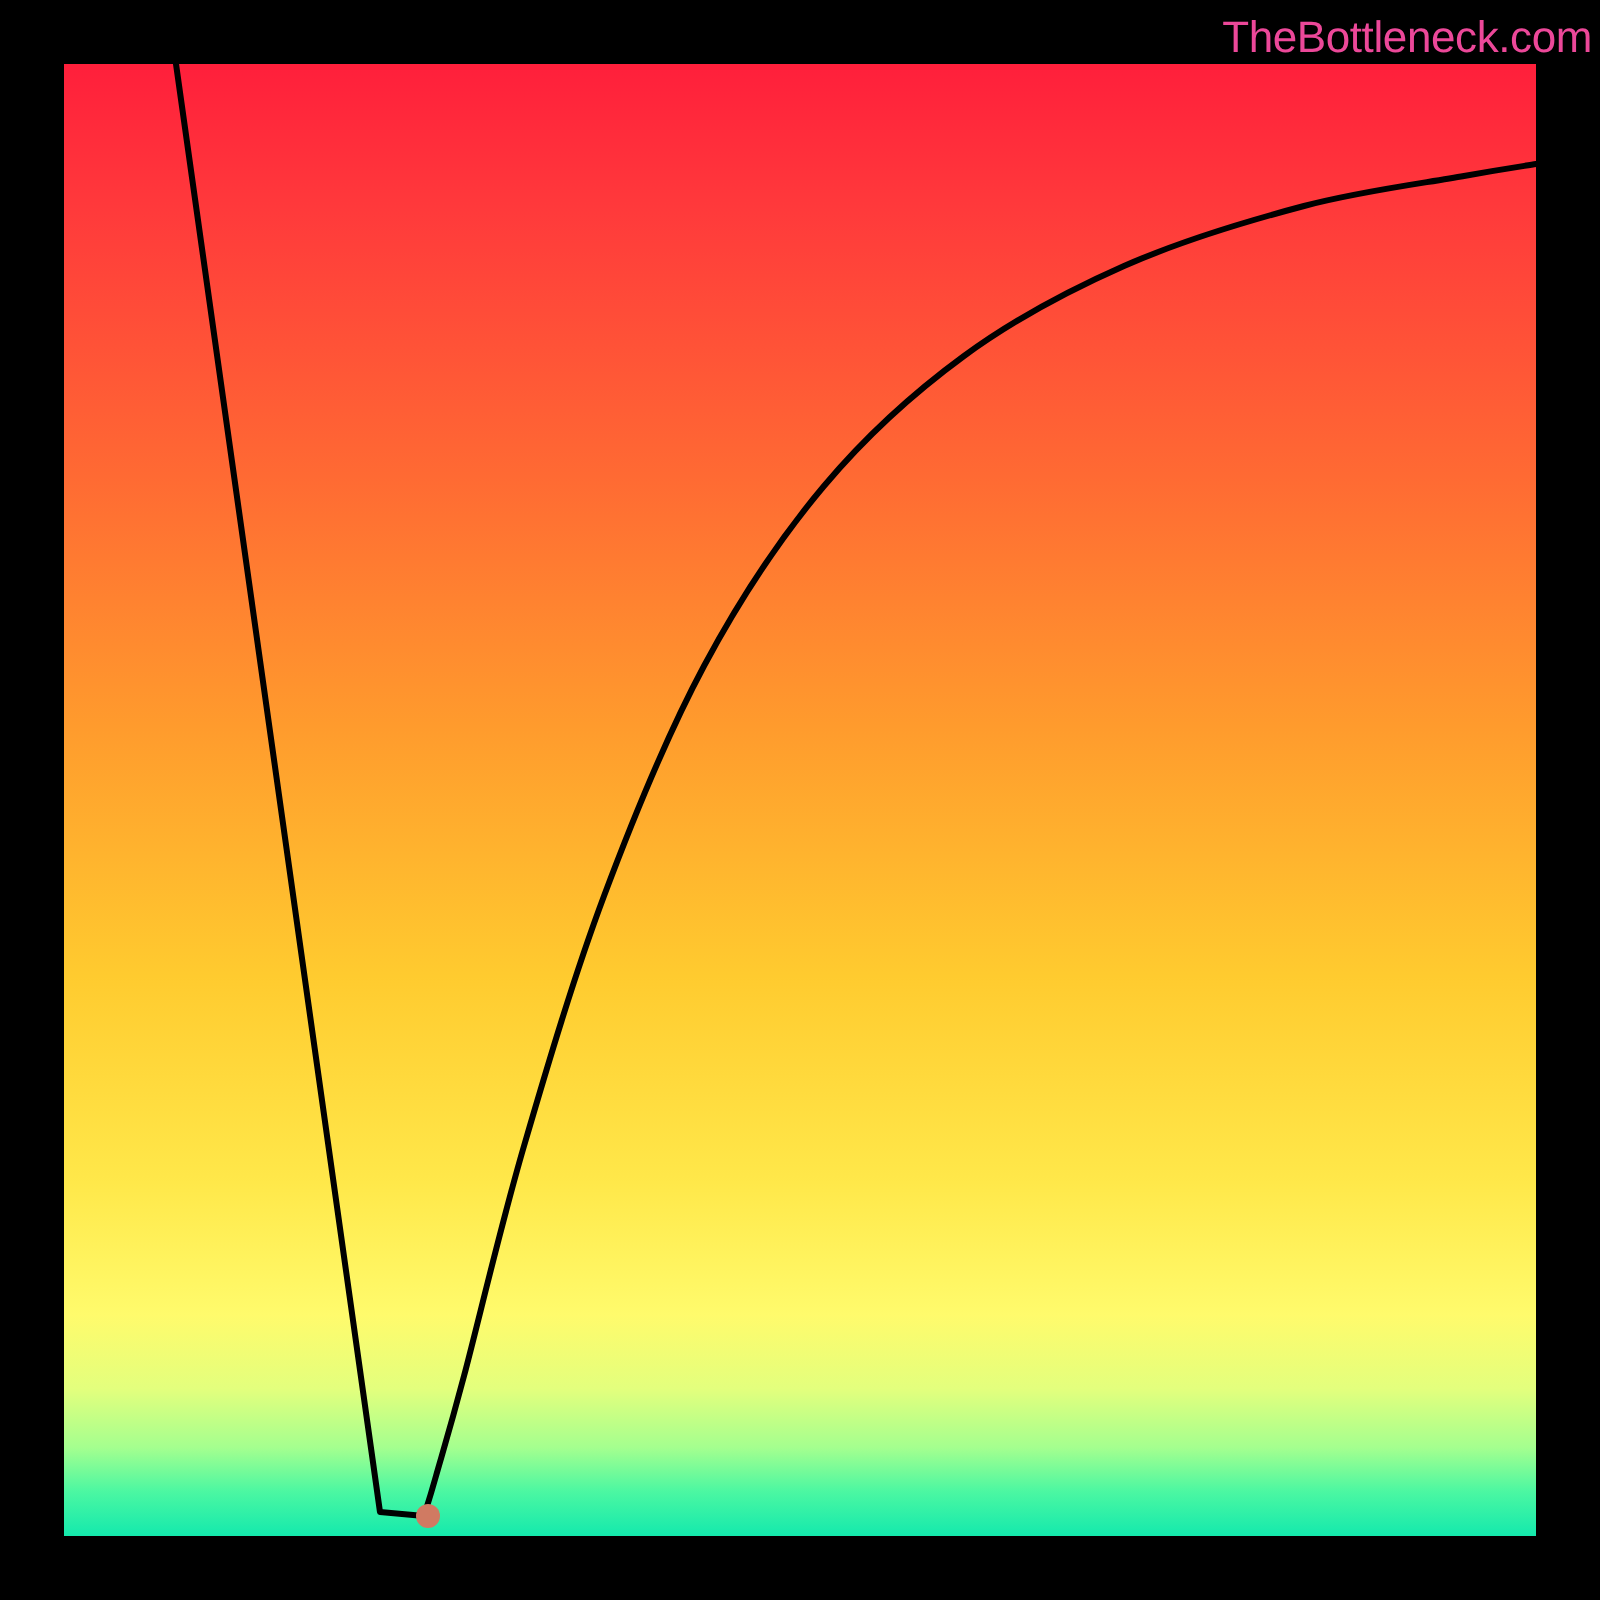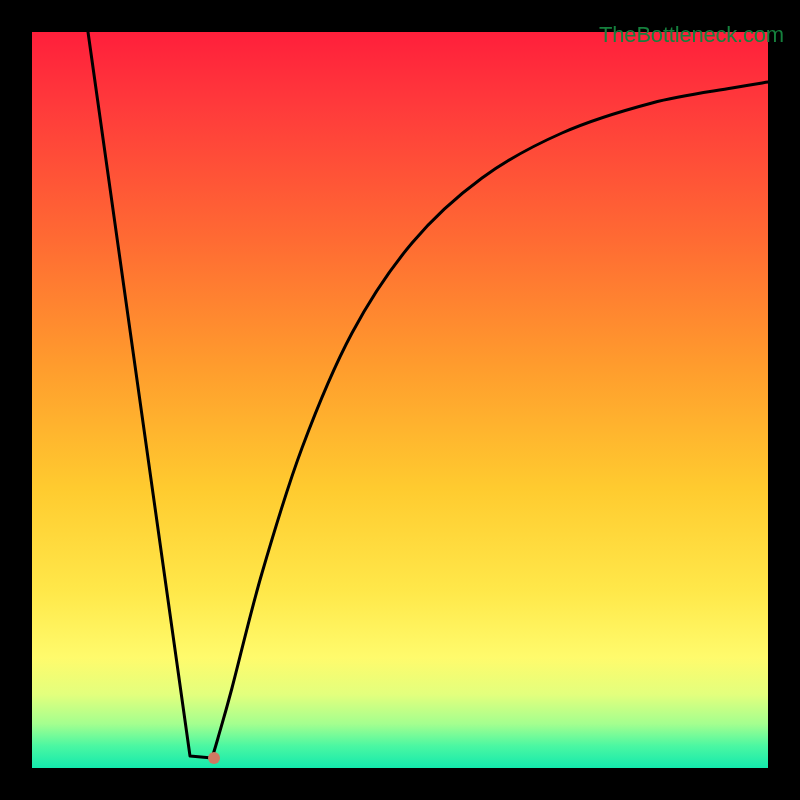--- a/index.html
+++ b/index.html
@@ -44,27 +44,26 @@
     position: absolute;
     left: 0;
     top: 0;
     width: 736px;
     height: 736px;
     overflow: visible;
   }
   .watermark {
     position: absolute;
     top: 6px;
-    right: 16px;
-    color: #15803d;
+    right: 4px;
+    color: #ec4899;
     font-size: 22px;
     font-weight: 500;
     font-family: Arial, Helvetica, sans-serif;
     letter-spacing: -0.2px;
-    margin-top: 16px;
   }
 </style>
 </head>
 <body>
 
 <div class="frame">
   <div class="gradient-bg"></div>
   <svg class="curve" viewBox="0 0 736 736" preserveAspectRatio="none">
     <path id="curve-path" fill="none" stroke="#000000" stroke-width="3" stroke-linejoin="round" stroke-linecap="round" d="M 56 0 L 158 724 L 180 726 C 181.0 722.7, 182.7 717.7, 186 706 C 189.3 694.3, 192.7 683.5, 200 656 C 207.3 628.5, 218.3 581.0, 230 541 C 241.7 501.0, 255.0 456.0, 270 416 C 285.0 376.0, 301.7 335.2, 320 301 C 338.3 266.8, 358.3 236.8, 380 211 C 401.7 185.2, 425.0 164.3, 450 146 C 475.0 127.7, 501.7 113.5, 530 101 C 558.3 88.5, 591.7 78.5, 620 71 C 648.3 63.5, 680.7 59.5, 700 56 C 719.3 52.5, 730.0 51.0, 736 50"></path>
     <circle id="marker-dot" fill="#d07a62" cx="182" cy="726" r="6"></circle>

